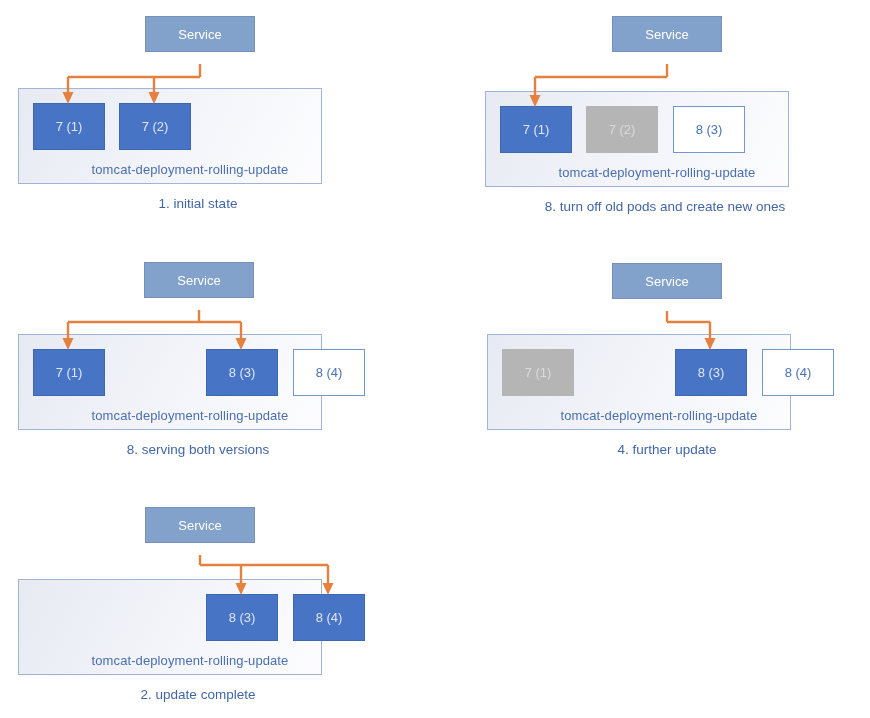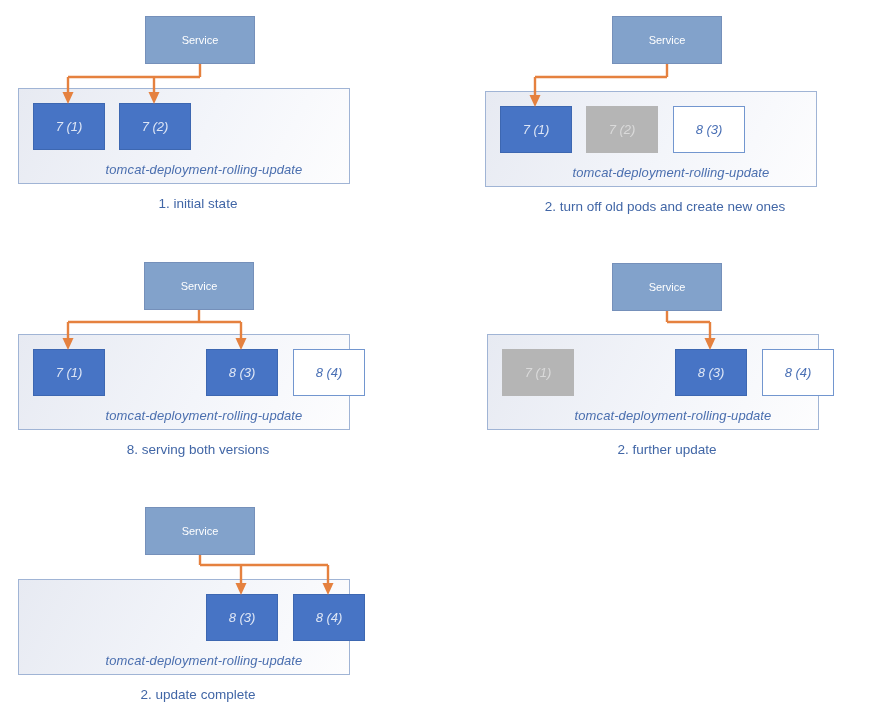--- a/index.html
+++ b/index.html
@@ -4,31 +4,30 @@
 <style>
   html,body{margin:0;padding:0;background:#ffffff;}
   body{
     width:870px;height:718px;position:relative;overflow:hidden;
     font-family:"Liberation Sans",sans-serif;
     -webkit-font-smoothing:antialiased;
   }
   .stage{position:absolute;left:0;top:0;width:870px;height:718px;}
   .panel{position:absolute;}
   .service{
-    position:absolute;width:110px;height:48px;
+    position:absolute;width:110px;height:36px;
     background:var(--service-fill);border:1px solid var(--service-border);
-    color:var(--service-text);font-size:11px;
+    color:var(--service-text);font-size:13px;
     display:flex;align-items:center;justify-content:center;
     box-sizing:border-box;
   }
   .deployment{
-    position:absolute;width:332px;height:96px;box-sizing:border-box;
+    position:absolute;width:304px;height:96px;box-sizing:border-box;
     border:1px solid var(--deployment-border);
     background:linear-gradient(118deg,var(--deployment-fill-start) 0%,#f3f5fa 55%,var(--deployment-fill-end) 100%);
-    font-style:italic;
   }
   .deployment-label{
     position:absolute;left:0;right:0;bottom:6px;text-align:center;
     color:var(--deployment-label-text);font-size:13px;letter-spacing:0.1px;padding-left:40px;
   }
   .pod{
     position:absolute;width:72px;height:47px;top:14px;box-sizing:border-box;
     display:flex;align-items:center;justify-content:center;font-size:13px;
   }
   .pod-active{
@@ -71,21 +70,21 @@
       </svg>
     </div>
     <div class="panel" style="left: 435px; top: 0px; width: 435px; height: 230px;">
       <div class="service" style="left: 177px; top: 16px;">Service</div>
       <div class="deployment" style="left: 50px; top: 91px;">
         <div class="pod pod-active" style="left: 14px;">7 (1)</div>
         <div class="pod pod-stopped" style="left: 100px;">7 (2)</div>
         <div class="pod pod-new" style="left: 187px;">8 (3)</div>
         <div class="deployment-label">tomcat-deployment-rolling-update</div>
       </div>
-      <div class="caption" style="left: 50px; top: 199px;">2. turn off old pods and create new ones</div>
+      <div class="caption" style="left: 50px; top: 199px;">8. turn off old pods and create new ones</div>
       <svg class="conn" width="435" height="230" viewBox="0 0 435 230">
         <path d="M232 64 V77 M100 77 H232 M100 77 V96" fill="none" stroke="currentColor" stroke-width="2.4"></path>
         <polygon points="94.5,95 105.5,95 100,107" fill="currentColor"></polygon>
       </svg>
     </div>
     <div class="panel" style="left: 0px; top: 250px; width: 435px; height: 230px;">
       <div class="service" style="left: 144px; top: 12px;">Service</div>
       <div class="deployment" style="left: 18px; top: 84px;">
         <div class="pod pod-active" style="left: 14px;">7 (1)</div>
         <div class="pod pod-active" style="left: 187px;">8 (3)</div>
@@ -100,21 +99,21 @@
       </svg>
     </div>
     <div class="panel" style="left: 435px; top: 250px; width: 435px; height: 230px;">
       <div class="service" style="left: 177px; top: 13px;">Service</div>
       <div class="deployment" style="left: 52px; top: 84px;">
         <div class="pod pod-stopped" style="left: 14px;">7 (1)</div>
         <div class="pod pod-active" style="left: 187px;">8 (3)</div>
         <div class="pod pod-new" style="left: 274px;">8 (4)</div>
         <div class="deployment-label">tomcat-deployment-rolling-update</div>
       </div>
-      <div class="caption" style="left: 52px; top: 192px;">2. further update</div>
+      <div class="caption" style="left: 52px; top: 192px;">4. further update</div>
       <svg class="conn" width="435" height="230" viewBox="0 0 435 230">
         <path d="M232 61 V72 M232 72 H275 M275 72 V89" fill="none" stroke="currentColor" stroke-width="2.4"></path>
         <polygon points="269.5,88 280.5,88 275,100" fill="currentColor"></polygon>
       </svg>
     </div>
     <div class="panel" style="left: 0px; top: 480px; width: 435px; height: 238px;">
       <div class="service" style="left: 145px; top: 27px;">Service</div>
       <div class="deployment" style="left: 18px; top: 99px;">
         <div class="pod pod-active" style="left: 187px;">8 (3)</div>
         <div class="pod pod-active" style="left: 274px;">8 (4)</div>

